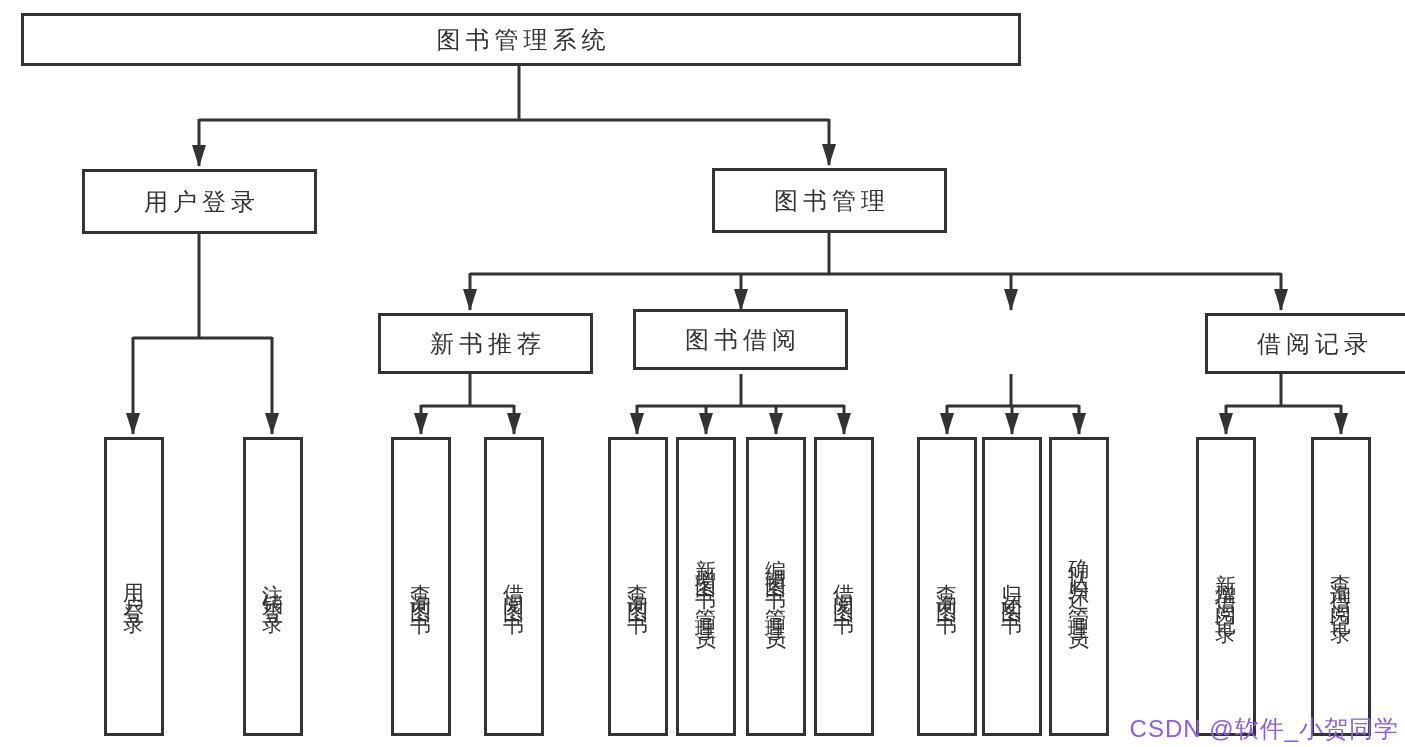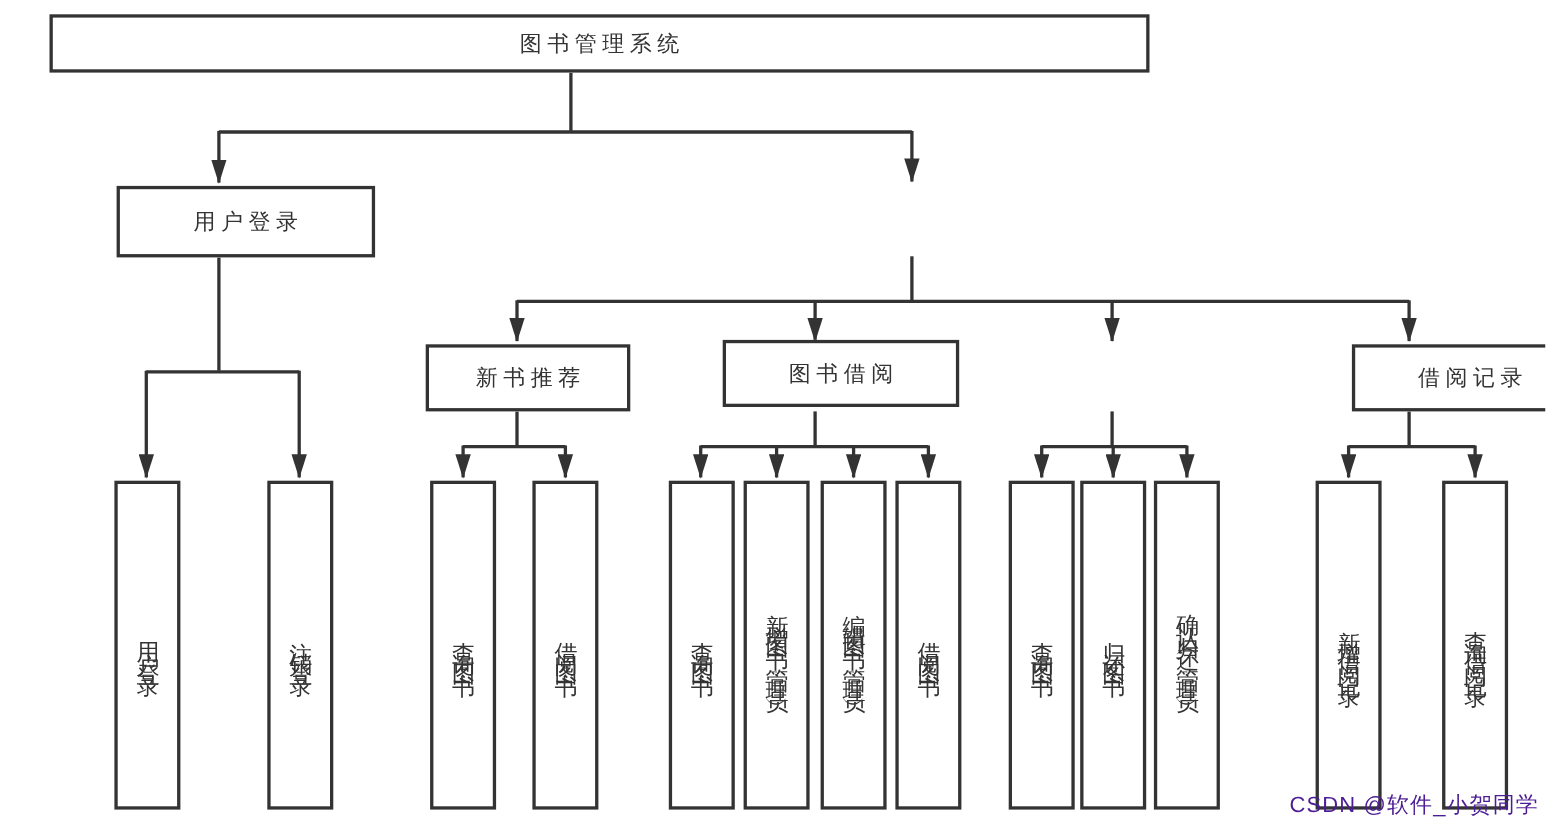--- a/index.html
+++ b/index.html
@@ -13,35 +13,35 @@
   #wires{position:absolute;left:0;top:0;z-index:0;}
   .node{
     position:absolute;
     box-sizing:border-box;
     border:3px solid #333333;
     background:#ffffff;
     display:flex;align-items:center;justify-content:center;
     color:#333333;
     z-index:1;
   }
-  .hnode{font-size:20px;letter-spacing:5px;text-indent:5px;white-space:nowrap;margin-left:24px;}
+  .hnode{font-size:24px;letter-spacing:5px;text-indent:5px;white-space:nowrap;}
   .vnode{width:60px;top:437px;height:299px;}
   .vnode span{
     writing-mode:vertical-rl;
     text-orientation:mixed;
     font-size:21px;
     letter-spacing:10px;
     color:#333333;
     line-height:1;
   }
   .watermark{
     position:absolute;
     right:6px;bottom:2px;
-    font-size:20px;
-    color:#4c1d95;
+    font-size:24px;
+    color:#8b5cf6;
     letter-spacing:1px;
     z-index:2;
     white-space:nowrap;
   }
 </style>
 </head>
 <body>
 
 <div id="canvas">
 
@@ -91,22 +91,23 @@
       <path d="M1281,374 V405"></path>
       <path d="M1226,406 H1341"></path>
       <path d="M1226,405 V434" marker-end="url(#arw)"></path>
       <path d="M1341,405 V434" marker-end="url(#arw)"></path>
     </g>
   </svg>
 
   <div class="node hnode" style="left:21px;top:13px;width:1000px;height:53px">图书管理系统</div>
 
   <div class="node hnode" style="left:82px;top:169px;width:235px;height:65px">用户登录</div>
+  <div class="node hnode" style="left:712px;top:168px;width:235px;height:65px">图书管理</div>
 
-  <div class="node hnode" style="left:363px;top:313px;width:186px;height:61px">新书推荐</div>
+  <div class="node hnode" style="left:378px;top:313px;width:215px;height:61px">新书推荐</div>
   <div class="node hnode" style="left:633px;top:309px;width:215px;height:61px">图书借阅</div>
   <div class="node hnode" style="left:1205px;top:313px;width:215px;height:61px">借阅记录</div>
 
   <div class="node vnode" style="left:104px">
     <span>用户登录</span>
   </div>
   <div class="node vnode" style="left:243px">
     <span>注销登录</span>
   </div>
 

